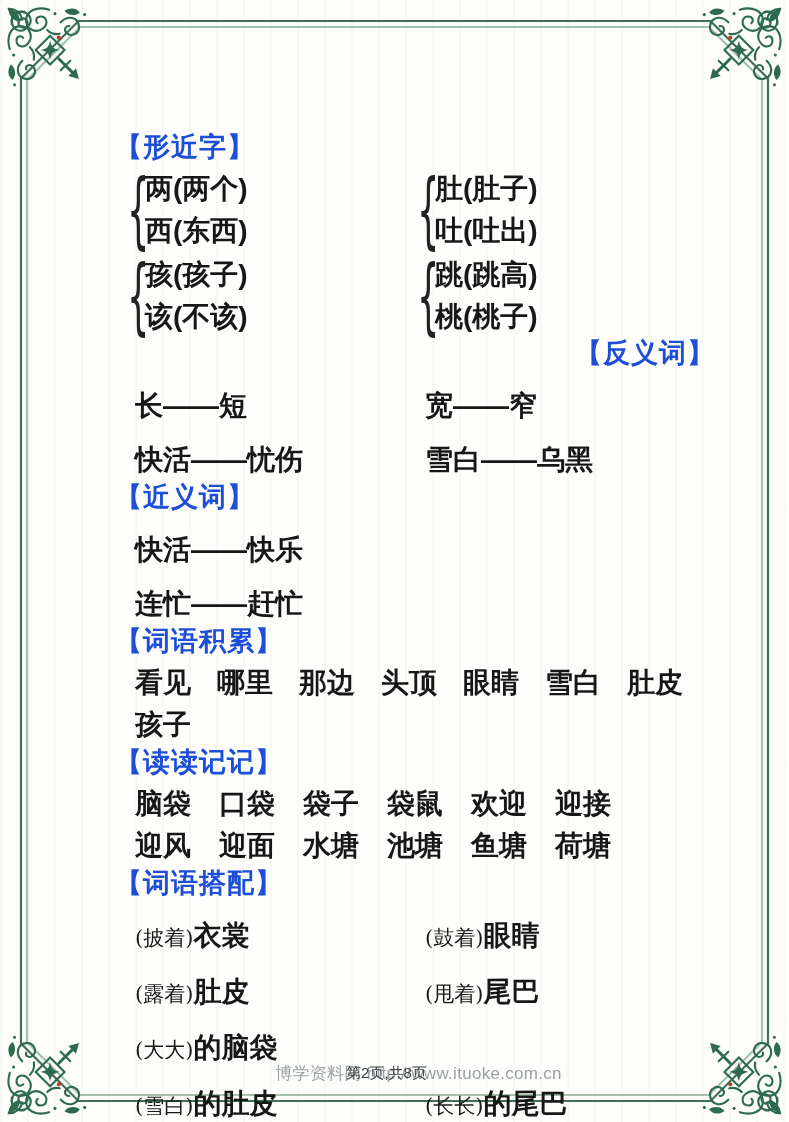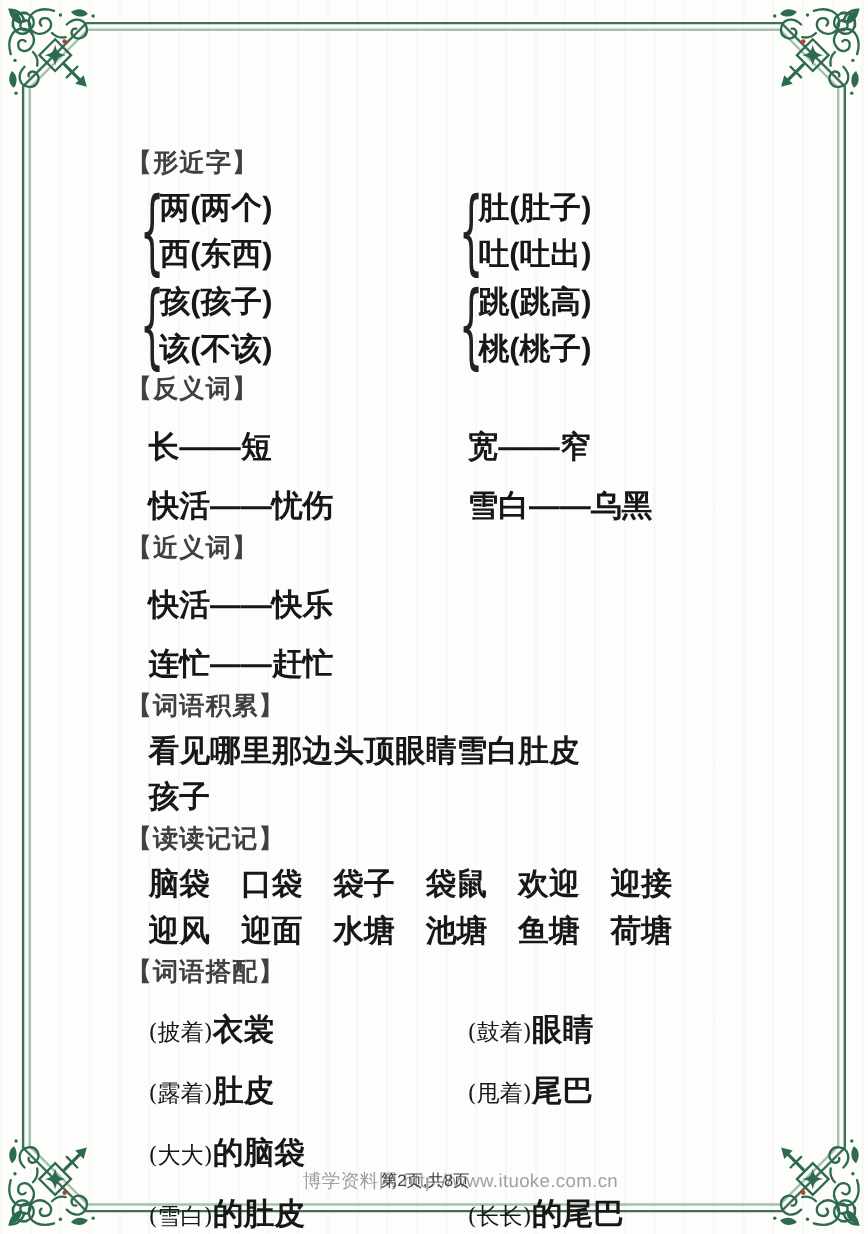--- a/index.html
+++ b/index.html
@@ -16,21 +16,21 @@
   svg.frame { position:absolute; inset:0; }
   svg.corner { position:absolute; width:96px; height:96px; }
   .tl { left:5px;  top:5px; }
   .tr { right:5px; top:5px;  transform:scaleX(-1); }
   .bl { left:5px;  bottom:5px; transform:scaleY(-1); }
   .br { right:5px; bottom:5px; transform:scale(-1,-1); }
 
   .content { position:absolute; left:115px; top:128px; width:600px; }
 
   .hdr {
-    color:#404040; font-size:23px; font-weight:bold; line-height:30px;
+    color:#1d4ed8; font-size:27px; font-weight:bold; line-height:30px;
     letter-spacing:1px;
   }
   .hdr1 { margin-top:4px; }
 
   .brace-grid {
     display:grid; grid-template-columns:290px auto;
     margin:6px 0 0 12px; row-gap:2px;
   }
   .bgroup { display:flex; align-items:center; height:84px; }
   .brace {
@@ -40,25 +40,25 @@
     transform:scaleX(0.42); transform-origin:left center;
   }
   .bline { font-size:28px; line-height:42px; font-weight:700; }
 
   .pair-row {
     display:grid; grid-template-columns:290px auto;
     margin-left:20px; margin-top:2px;
     font-size:28px; line-height:40px; font-weight:600;
   }
   .mt-first { margin-top:6px; }
-  .mt-hdr { margin-top:0px; }
+  .mt-hdr { margin-top:0px;text-align:right; }
   .mt-hdr2 { margin-top:2px; }
 
   .word-row {
-    display:flex; margin-left:20px; margin-top:2px;
+    display:flex; gap:26px; margin-left:20px; margin-top:2px;
     font-size:28px; line-height:40px; font-weight:600;
   }
   .word-row.wide { gap:28px; }
   .word-row.mt-first { margin-top:7px; }
 
   .cell { white-space:nowrap;margin-top:12px; }
   .kai  { font-family:"DejaVu Serif","Liberation Serif",serif; font-weight:500; font-size:21px; }
   .w    { font-weight:700; font-size:28px; }
 
   .footer-site {

